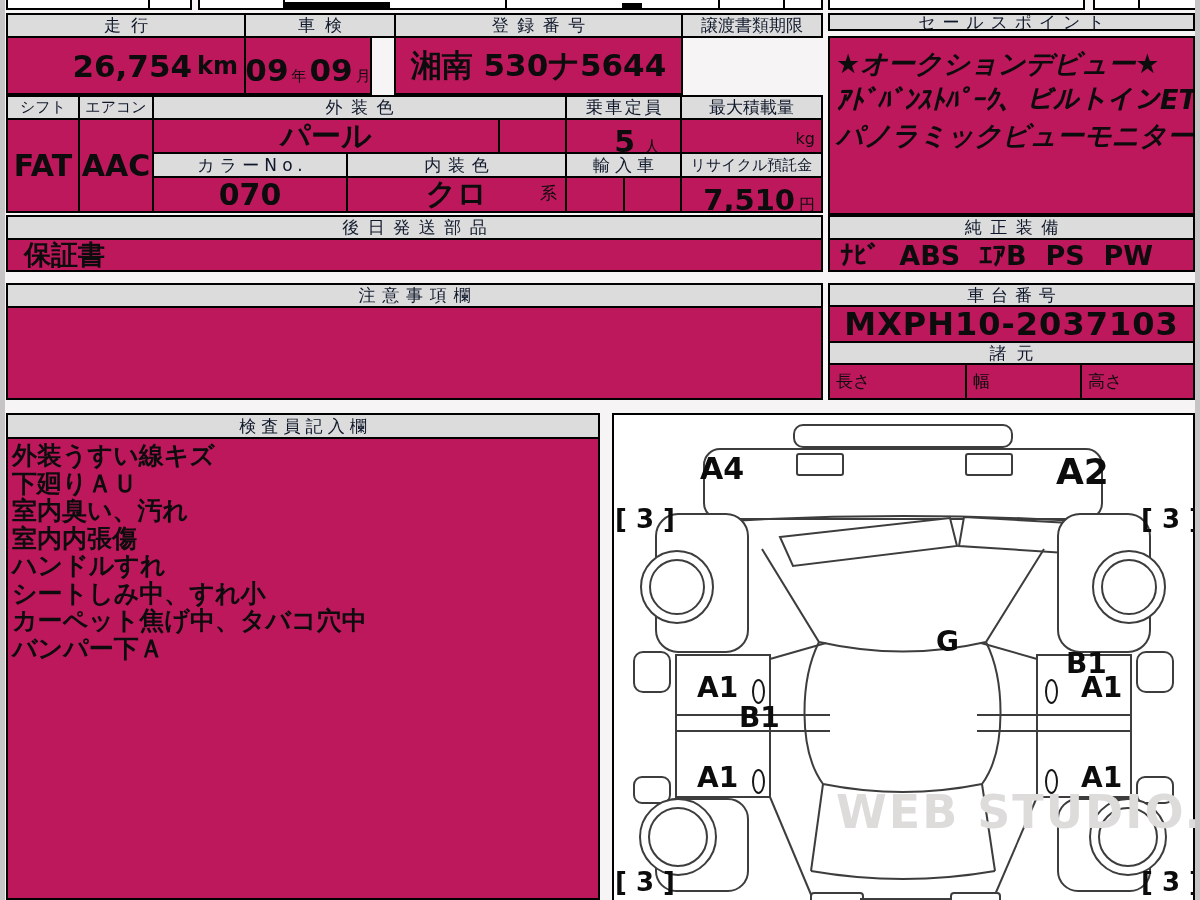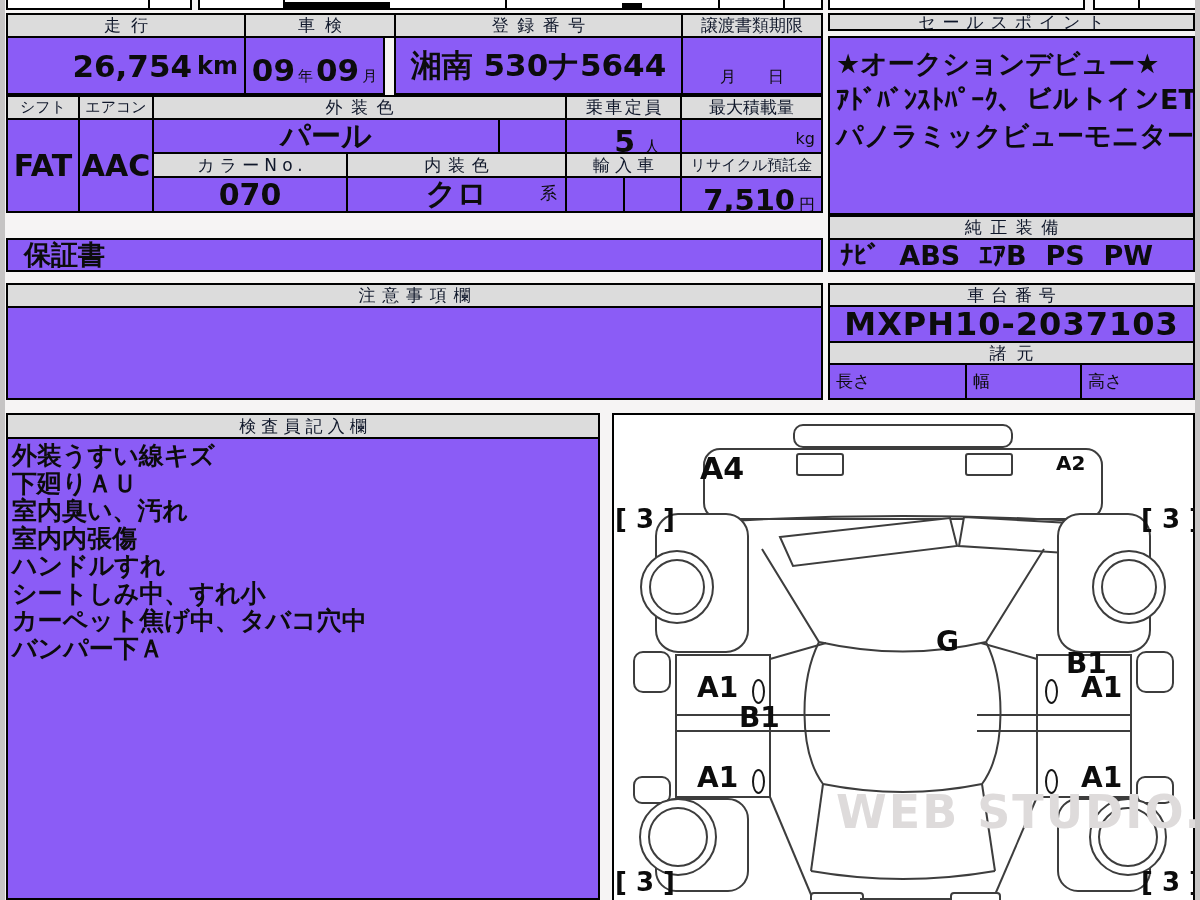--- a/index.html
+++ b/index.html
@@ -2,21 +2,21 @@
 <html><head>
 <meta charset="utf-8">
 <style>
   html,body{margin:0;padding:0;}
   body{background:#c9c7c7;font-family:"DejaVu Sans",sans-serif;}
   .sheet{position:relative;width:1200px;height:900px;overflow:hidden;background:#f6f4f4;}
   .edge{position:absolute;top:0;bottom:0;width:5px;background:#c6c4c4;z-index:50;}
   .edge.l{left:0;}
   .edge.r{right:0;}
 
-  .c{position:absolute;box-sizing:border-box;border:2px solid #000;background:#8b5cf6;color:#0c0c0c;
+  .c{position:absolute;box-sizing:border-box;border:2px solid #000;background:#be185d;color:#0c0c0c;
      display:flex;align-items:center;justify-content:center;overflow:hidden;}
   .h{background:#dcdcdc;font-size:17px;color:#0f172a;}
   .sp6{letter-spacing:.6em;text-indent:.6em;}
   .sp5{letter-spacing:.5em;text-indent:.5em;}
   .sp4{letter-spacing:.4em;text-indent:.4em;}
   .sp3{letter-spacing:.3em;text-indent:.3em;}
   .sp15{letter-spacing:.15em;text-indent:.15em;}
   .sp0{letter-spacing:0;}
   .small-h{font-size:15px;}
   .v30{font-weight:bold;font-size:30px;}
@@ -66,28 +66,27 @@
 
   <div class="c h sp6" style="left:6px;top:13px;width:240px;height:25px;">走行</div>
   <div class="c h sp6" style="left:244px;top:13px;width:152px;height:25px;">車検</div>
   <div class="c h sp5" style="left:394px;top:13px;width:289px;height:25px;">登録番号</div>
   <div class="c h sp0" style="left:681px;top:13px;width:142px;height:25px;">譲渡書類期限</div>
 
   <div class="c right-al" style="left:6px;top:36px;width:240px;height:59px;padding-right:6px;gap:5px;">
     <span style="font-weight:bold;font-size:31px;">26,754</span>
     <span style="font-weight:bold;font-size:24px;">km</span>
   </div>
-  <div class="c" style="left:244px;top:36px;width:141px;height:59px;align-items:baseline;padding-top:14px;">
+  <div class="c" style="left:244px;top:36px;width:128px;height:59px;align-items:baseline;padding-top:14px;">
     <span style="font-weight:bold;font-size:31px;">09</span>
     <span style="font-size:15px;padding:0 3px;">年</span>
     <span style="font-weight:bold;font-size:31px;">09</span>
     <span style="font-size:15px;padding-left:3px;">月</span>
   </div>
   <div class="c" style="left:394px;top:36px;width:289px;height:59px;font-weight:bold;font-size:31px;">湘南 530ナ5644</div>
-  <div class="c bot-al" style="left:681px;top:36px;width:142px;height:59px;font-size:16px;padding-bottom:5px;">月　　日</div>
 
   <div class="c h small-h sp0" style="left:6px;top:95px;width:74px;height:25px;">シフト</div>
   <div class="c h small-h sp0" style="left:78px;top:95px;width:76px;height:25px;">エアコン</div>
   <div class="c h sp5" style="left:152px;top:95px;width:415px;height:25px;">外装色</div>
   <div class="c h sp15" style="left:565px;top:95px;width:117px;height:25px;">乗車定員</div>
   <div class="c h sp0" style="left:680px;top:95px;width:143px;height:25px;">最大積載量</div>
 
   <div class="c v30" style="left:6px;top:118px;width:74px;height:95px;">FAT</div>
   <div class="c v30" style="left:78px;top:118px;width:76px;height:95px;">AAC</div>
 
@@ -109,27 +108,28 @@
     <span class="v30">クロ</span>
     <span style="position:absolute;right:8px;bottom:6px;font-size:17px;">系</span>
   </div>
   <div class="c" style="left:565px;top:176px;width:60px;height:37px;"></div>
   <div class="c" style="left:623px;top:176px;width:59px;height:37px;"></div>
   <div class="c right-al" style="left:680px;top:176px;width:143px;height:37px;padding-right:6px;gap:4px;align-items:baseline;padding-top:5px;">
     <span style="font-weight:bold;font-size:29px;">7,510</span>
     <span style="font-size:16px;">円</span>
   </div>
 
+  <div class="c h sp5" style="left:6px;top:215px;width:817px;height:25px;">後日発送部品</div>
   <div class="c v27 left-al" style="left:6px;top:238px;width:817px;height:34px;padding-left:16px;">保証書</div>
 
   <div class="c h sp4" style="left:6px;top:283px;width:817px;height:25px;">注意事項欄</div>
   <div class="c left-al" style="left:6px;top:306px;width:817px;height:94px;"></div>
 
   <div class="c h sp4" style="left:828px;top:13px;width:367px;height:18px;">セールスポイント</div>
-  <div class="c" style="left:828px;top:36px;width:367px;height:179px;flex-direction:column;align-items:flex-start;justify-content:flex-start;padding:8px 6px;">
+  <div class="c" style="left:828px;top:36px;width:367px;height:179px;flex-direction:column;align-items:flex-start;justify-content:flex-start;padding:8px 6px;font-style:italic;">
     <div class="sales-line">★オークションデビュー★</div>
     <div class="sales-line">ｱﾄﾞﾊﾞﾝｽﾄﾊﾟｰｸ、ビルトインETC2.0</div>
     <div class="sales-line">パノラミックビューモニター</div>
   </div>
 
   <div class="c h sp5" style="left:828px;top:215px;width:367px;height:25px;">純正装備</div>
   <div class="c left-al" style="left:828px;top:238px;width:367px;height:34px;font-weight:bold;font-size:27px;padding-left:10px;white-space:pre;">ﾅﾋﾞ  ABS  ｴｱB  PS  PW</div>
 
   <div class="c h sp4" style="left:828px;top:283px;width:367px;height:24px;">車台番号</div>
   <div class="c" style="left:828px;top:305px;width:367px;height:38px;font-weight:bold;font-size:32px;letter-spacing:1px;">MXPH10-2037103</div>
@@ -196,21 +196,21 @@
           <path d="M423,382 L380,482"></path>
         <rect x="197" y="478" width="52" height="18" rx="3" fill="#fff"></rect>
         <rect x="337" y="478" width="49" height="18" rx="3" fill="#fff"></rect>
         <rect x="247" y="484" width="90" height="20" fill="#fff"></rect>
       </g>
     </svg>
 
     <div class="wm" style="left:222px;top:370px;">WEB STUDIO.RU</div>
 
     <div class="mark" style="left:86px;top:36px;font-size:30px;">A4</div>
-    <div class="mark" style="left:442px;top:36px;font-size:20px;">A2</div>
+    <div class="mark" style="left:442px;top:36px;font-size:36px;">A2</div>
     <div class="mark br" style="left:1px;top:89px;">[ 3 ]</div>
     <div class="mark br" style="left:527px;top:89px;">[ 3 ]</div>
     <div class="mark" style="left:322px;top:210px;">G</div>
     <div class="mark" style="left:452px;top:232px;">B1</div>
     <div class="mark" style="left:83px;top:256px;">A1</div>
     <div class="oval" style="left:138px;top:264px;"></div>
     <div class="mark" style="left:467px;top:256px;">A1</div>
     <div class="oval" style="left:431px;top:264px;"></div>
     <div class="mark" style="left:125px;top:286px;">B1</div>
     <div class="mark" style="left:83px;top:346px;">A1</div>

